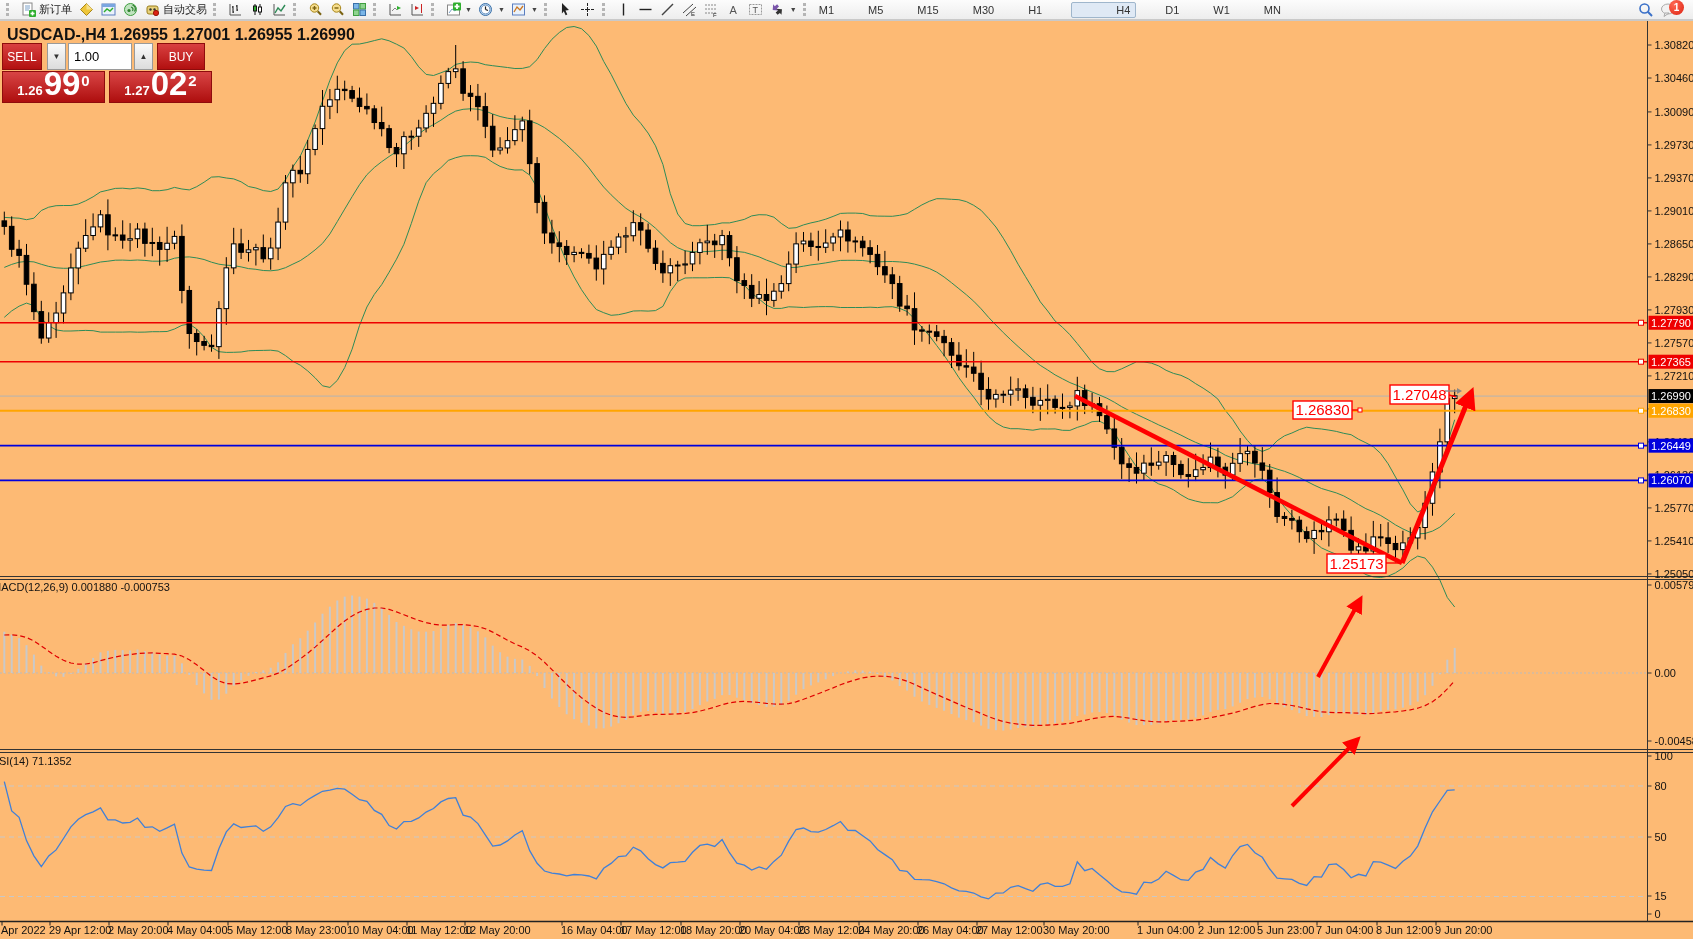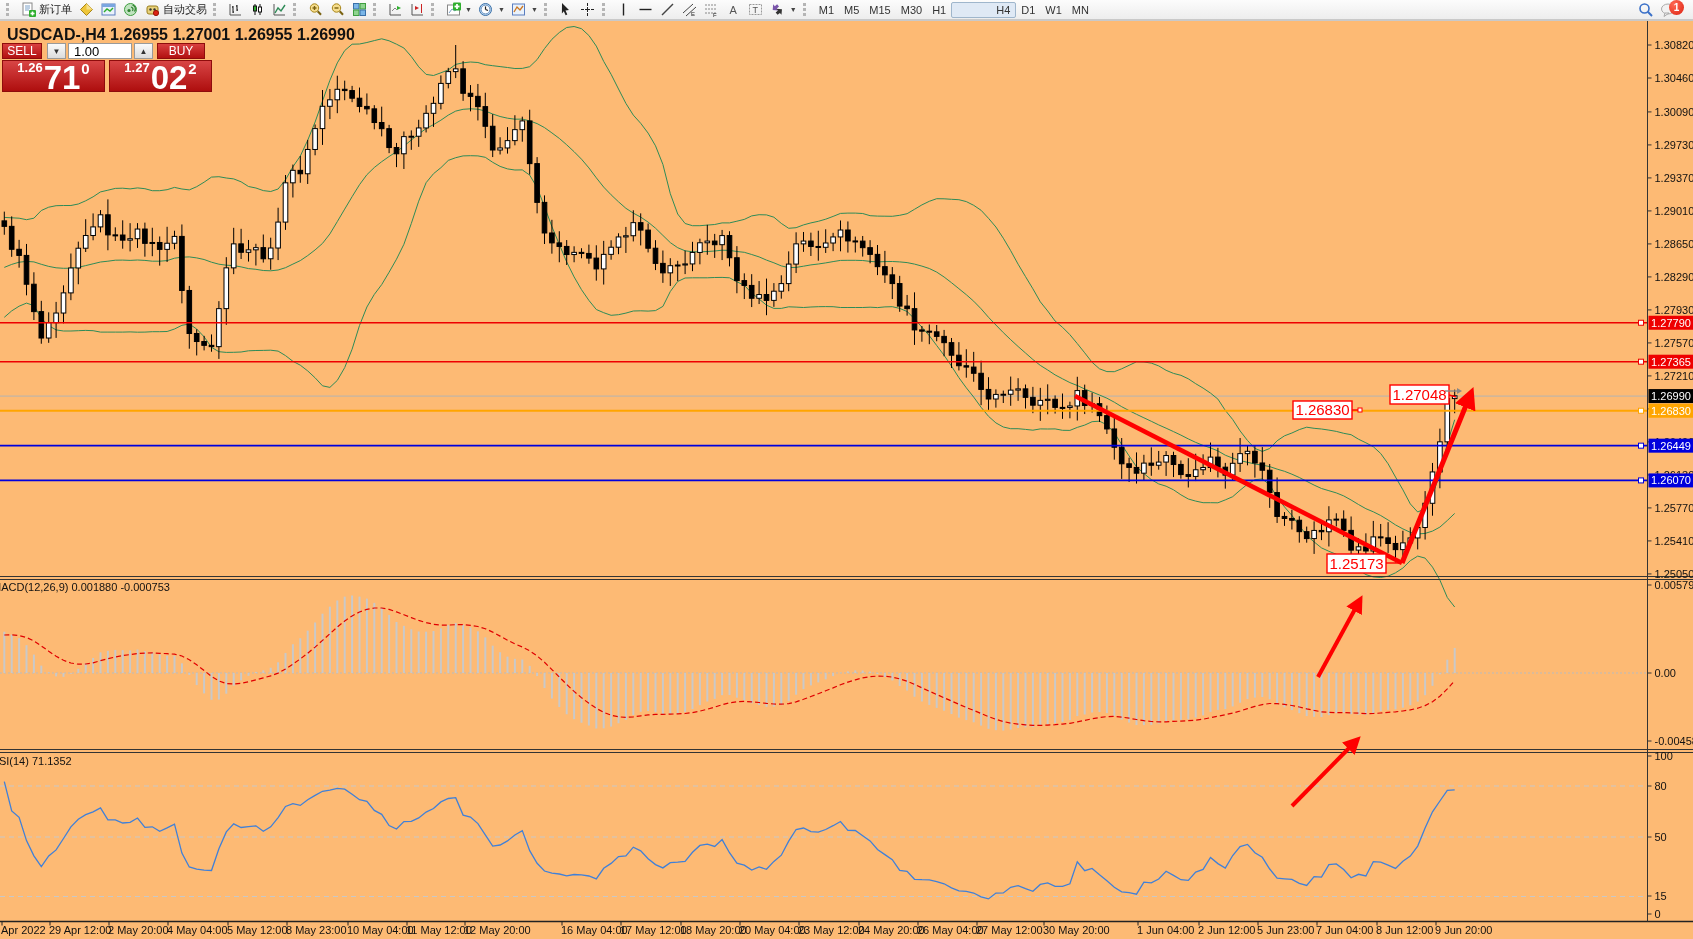--- a/index.html
+++ b/index.html
@@ -18,29 +18,29 @@
   .badge{position:absolute;right:6px;top:-2px;width:15px;height:15px;border-radius:50%;
          background:radial-gradient(circle at 35% 30%,#ff6a55,#dd2211);color:#fff;font-size:10px;
          font-weight:bold;display:flex;align-items:center;justify-content:center;z-index:60;}
   .icon{display:inline-flex;width:16px;height:16px;align-items:center;justify-content:center;}
   
   #chart-svg{position:absolute;left:0;top:0;z-index:1;}
   .chart-title{position:absolute;left:7px;top:26px;font-size:16px;font-weight:bold;color:#111;z-index:10;}
   .ind-label{position:absolute;font-size:11px;color:#111;z-index:10;}
   
   .oneclick{position:absolute;left:2px;top:43px;width:210px;z-index:20;font-family:"Liberation Sans",sans-serif;}
-  .oc-row1{display:flex;align-items:stretch;height:16px;gap:2px;}
+  .oc-row1{display:flex;align-items:stretch;height:27px;gap:2px;}
   .oc-sell,.oc-buy{background:linear-gradient(#d94040,#b21010);color:#fff;font-size:12px;
        display:flex;align-items:center;justify-content:center;border:1px solid #8e0c0c;box-sizing:border-box;}
   .oc-sell{width:40px;} .oc-buy{width:48px;margin-left:2px;}
   .oc-spin{width:19px;background:linear-gradient(#fafafa,#dcdcdc);border:1px solid #9a9a9a;
        display:flex;align-items:center;justify-content:center;font-size:8px;color:#333;box-sizing:border-box;}
   .oc-vol{width:64px;border:1px solid #9a9a9a;font-size:13px;text-align:left;padding:0 5px;box-sizing:border-box;}
   .oc-row2{display:flex;height:32px;margin-top:1px;gap:4px;}
-  .oc-price{flex:1;background:linear-gradient(#d84545,#ae0e0e);color:#fff;display:flex;align-items:flex-start;
+  .oc-price{flex:1;background:linear-gradient(#d84545,#ae0e0e);color:#fff;display:flex;align-items:flex-end;
        justify-content:center;padding-bottom:2px;border:1px solid #8e0c0c;box-sizing:border-box;line-height:1;}
   .oc-small{font-size:13px;font-weight:bold;margin-bottom:3px;}
   .oc-big{font-size:33px;font-weight:bold;margin:0 1px;}
   .oc-sup{font-size:15px;font-weight:bold;margin-bottom:12px;}
 </style>
 </head>
 <body>
 
 <div class="window">
 
@@ -310,21 +310,21 @@
       <span class="icon">
         <svg width="15" height="15">
             <polygon points="2,6 6,2 6,4.5 9,4.5 9,7.5 6,7.5 6,10" fill="#7a55aa" transform="rotate(-40 5 6)"></polygon>
             <polygon points="13,9 9,13 9,10.5 6,10.5 6,7.5 9,7.5 9,5" fill="#333" transform="rotate(-40 10 9.5)"></polygon>
           </svg>
       </span>
         <span class="tb-caret">▼</span>
     </div>
 
     <div class="tb-grip"></div>
-    <div id="tf-holder" style="display:flex;align-items:flex-end;">
+    <div id="tf-holder" style="display:flex;align-items:flex-end;gap:24px;">
         <span class="tf">M1</span>
         <span class="tf">M5</span>
         <span class="tf">M15</span>
         <span class="tf">M30</span>
         <span class="tf">H1</span>
         <span class="tf active">H4</span>
         <span class="tf">D1</span>
         <span class="tf">W1</span>
         <span class="tf">MN</span>
       </div>
@@ -1134,21 +1134,21 @@
     <div class="oc-row1">
       <div class="oc-sell">SELL</div>
       <div class="oc-spin" style="margin-left:3px;">▼</div>
       <input class="oc-vol" value="1.00" style="">
       <div class="oc-spin">▲</div>
       <div class="oc-buy">BUY</div>
     </div>
     <div class="oc-row2">
       <div class="oc-price">
         <span class="oc-small">1.26</span>
-        <span class="oc-big">71</span>
+        <span class="oc-big">99</span>
         <span class="oc-sup">0</span>
       </div>
       <div class="oc-price">
         <span class="oc-small">1.27</span>
         <span class="oc-big">02</span>
         <span class="oc-sup">2</span>
       </div>
     </div>
   </div>
 </div>

